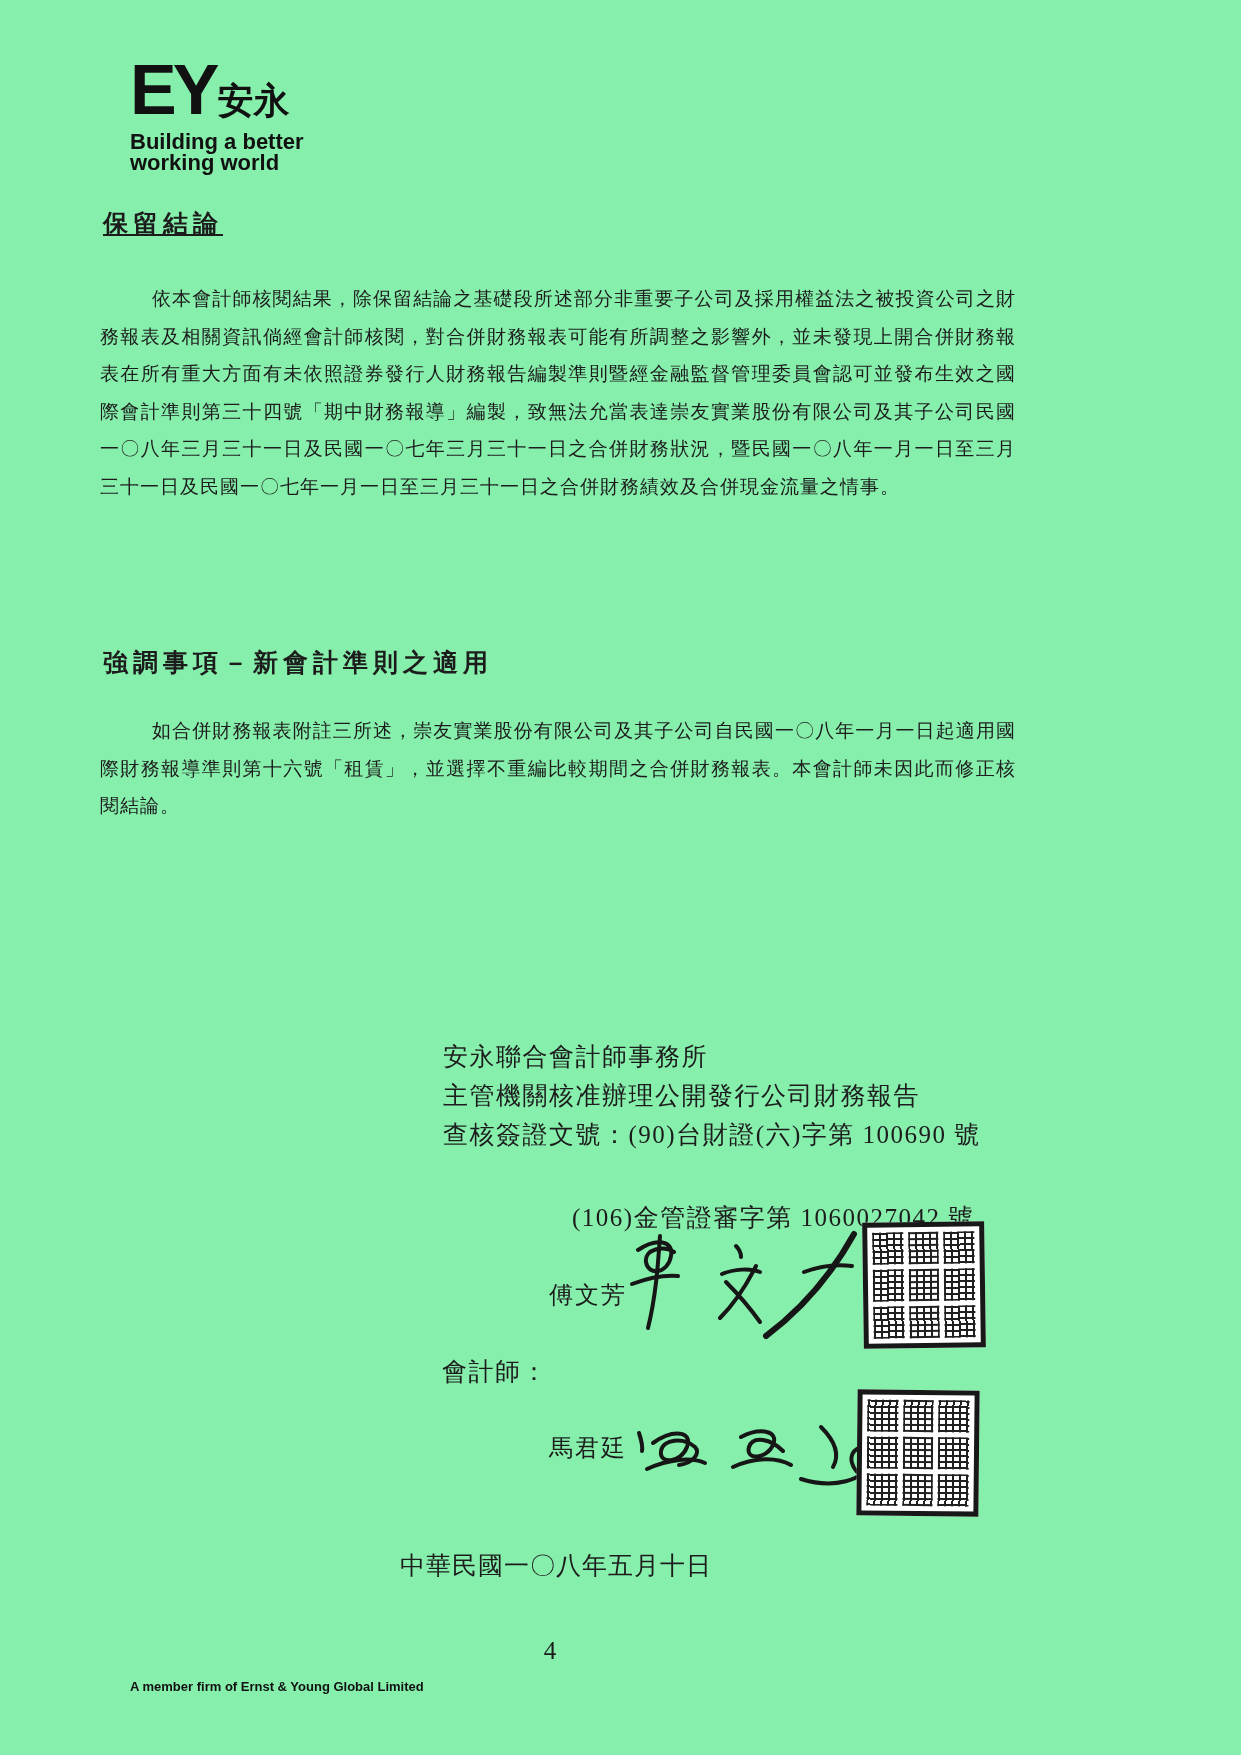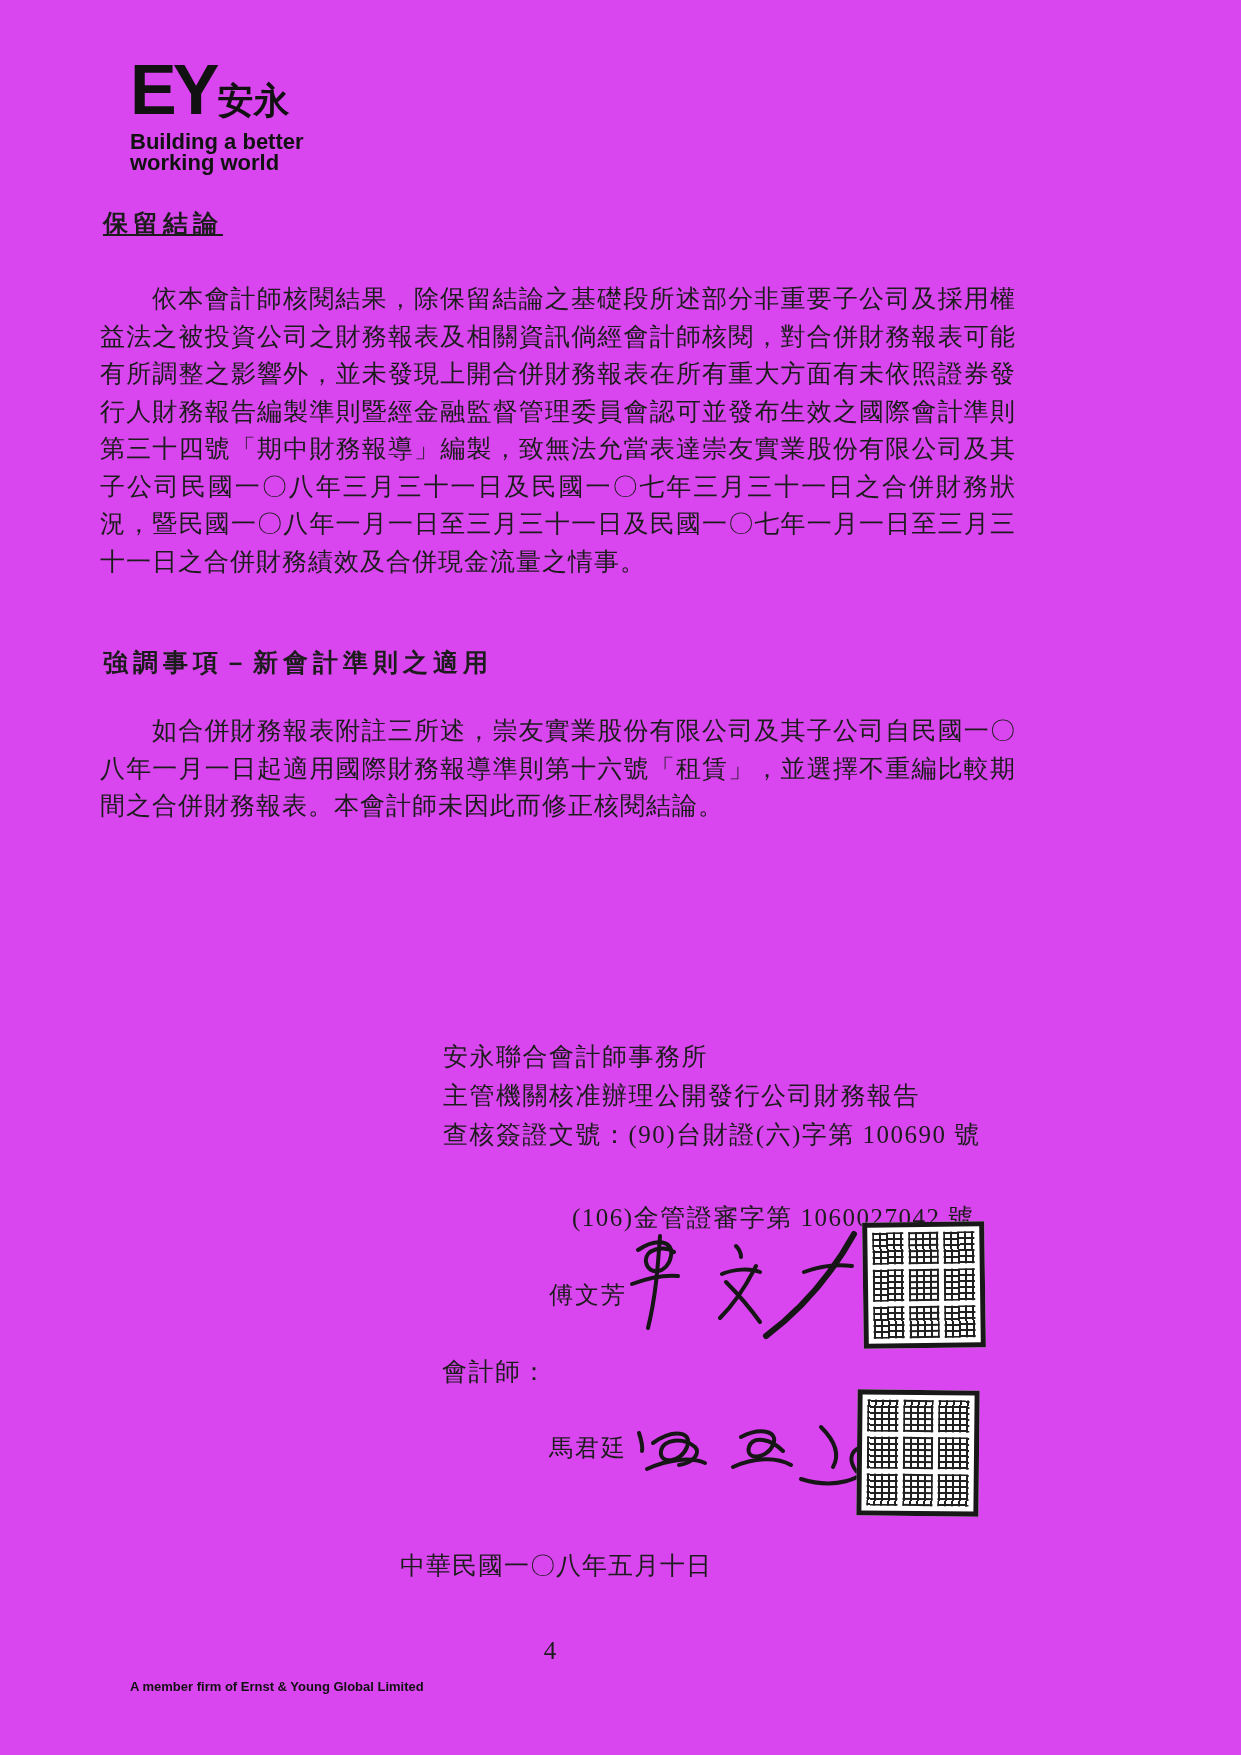--- a/index.html
+++ b/index.html
@@ -1,20 +1,20 @@
 <!DOCTYPE html>
 <html><head>
 <meta charset="utf-8">
 <style>
   html,body{margin:0;padding:0;background:#e8e8e8;}
   .page{
     position:relative;
     width:1241px;height:1755px;
     margin:0 auto;
-    background:#d946ef;
+    background:#86efac;
     color:#1c1c1c;
     font-family:"Liberation Serif","DejaVu Serif",serif;
     overflow:hidden;
   }
   
   .logo{position:absolute;left:130px;top:62px;}
   .logo-row{display:flex;align-items:flex-end;}
   .logo-ey{
     font-family:"Liberation Sans","DejaVu Sans",sans-serif;
     font-weight:900;font-size:70px;line-height:0.82;
@@ -30,21 +30,21 @@
     font-family:"Liberation Sans","DejaVu Sans",sans-serif;
     font-weight:700;font-size:22px;line-height:21px;color:#111;
   }
   
   .h-sec{
     position:absolute;left:103px;
     font-size:25px;font-weight:700;letter-spacing:5px;
   }
   .para{
     position:absolute;left:100px;width:916px;
-    font-size:25px;line-height:37.5px;
+    font-size:19px;line-height:37.5px;
     text-align:justify;text-indent:52px;
     letter-spacing:1px;
   }
   
   .sigline{position:absolute;font-size:25px;letter-spacing:1.5px;white-space:nowrap;}
   .printed-name{position:absolute;font-size:24px;letter-spacing:2px;white-space:nowrap;}
   .handsig{position:absolute;}
   .handsig path{fill:none;stroke:#161616;stroke-linecap:round;}
   
   .seal{

